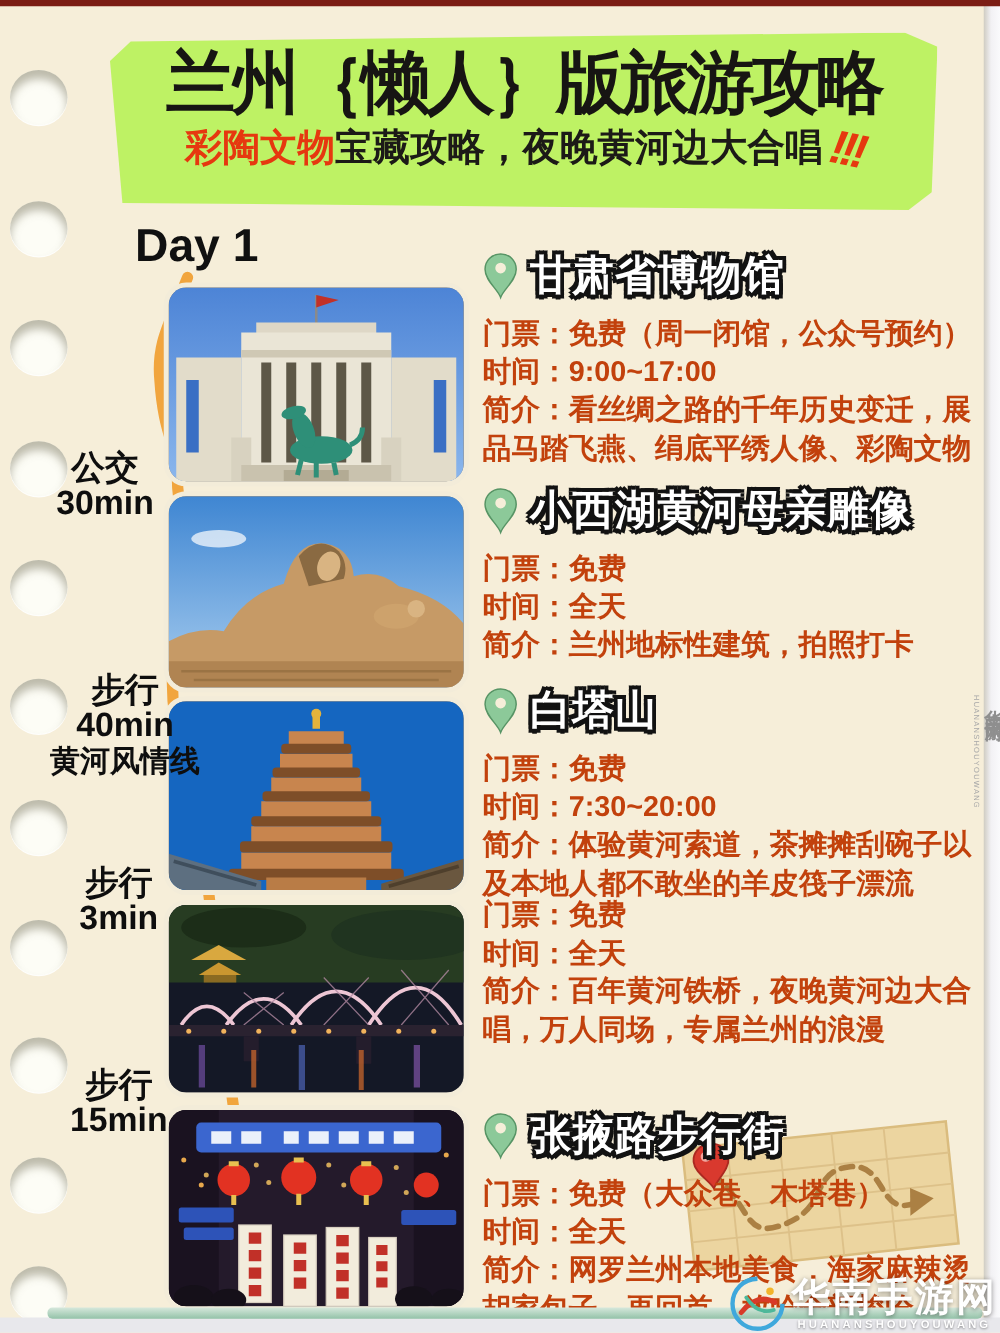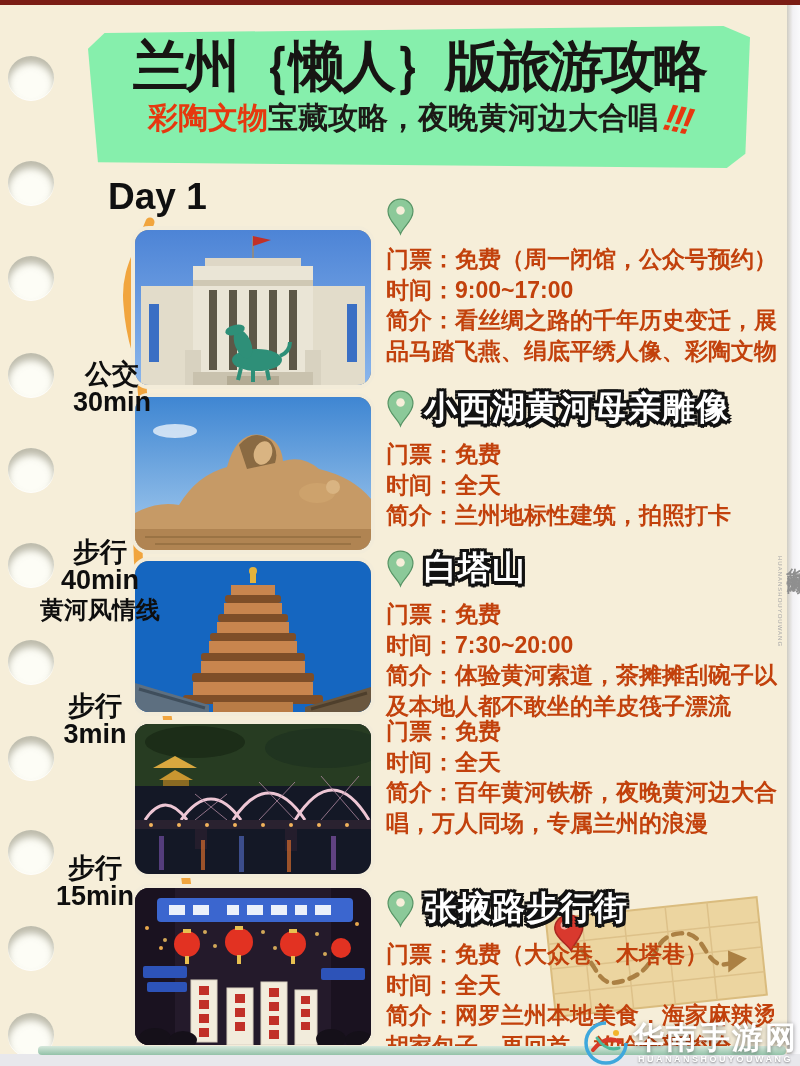--- a/index.html
+++ b/index.html
@@ -9,21 +9,21 @@
   .top-strip{position:absolute;top:0;left:0;right:0;height:5px;background:#7b1d14;z-index:8;}
   .right-edge{position:absolute;top:0;right:0;width:13px;height:100%;
     background:linear-gradient(90deg,#cfccc2 0%,#f2f1f4 45%,#fafafc 100%);z-index:5;}
   .bottom-gray{position:absolute;left:0;right:0;top:1054px;height:12px;background:#e8e8ec;z-index:6;}
   .bottom-teal{position:absolute;left:38px;right:14px;top:1046px;height:9px;border-radius:4px;
     background:linear-gradient(180deg,#d6e8dc,#93c2a8);z-index:7;}
   
   .hole{position:absolute;left:8px;width:46px;height:44px;border-radius:50%;background:#fdfdf6;
     box-shadow:inset 0 7px 7px rgba(125,122,98,.5),0 1px 0 rgba(255,255,255,.9);z-index:1;}
   
-  .banner{position:absolute;left:88px;top:26px;width:662px;height:142px;background:#86efac;
+  .banner{position:absolute;left:88px;top:26px;width:662px;height:142px;background:#bef264;
     clip-path:polygon(0% 16%,2.5% 5%,96% 0%,100% 8%,99.3% 90%,96.5% 100%,1.5% 96%);
     z-index:3;text-align:center;}
   .banner-title{margin-top:10px;font-size:55px;font-weight:bold;color:#171513;letter-spacing:-3px;line-height:1.1;}
   .banner-sub{font-size:30px;font-weight:bold;color:#1c1a17;margin-top:1px;}
   .sub-red{color:#e6380f;}
   .bang{display:inline-block;color:#e6380f;font-size:38px;font-weight:bold;
     transform:rotate(12deg) skewX(-10deg);margin-left:6px;letter-spacing:-4px;vertical-align:-4px;}
   .day-label{position:absolute;left:108px;top:176px;font-size:37px;font-weight:bold;color:#101010;z-index:3;}
   
   .photo{position:absolute;left:131px;width:236px;border:4px solid #f3ecd9;border-radius:18px;
@@ -302,21 +302,21 @@
       </g>
       <g fill="#151019">
           <ellipse cx="20" cy="150" rx="16" ry="10"></ellipse>
           <ellipse cx="48" cy="152" rx="14" ry="9"></ellipse>
         <ellipse cx="196" cy="151" rx="15" ry="10"></ellipse>
           <ellipse cx="224" cy="152" rx="14" ry="9"></ellipse>
         </g>
     </svg>
   </div>
 
-  <div class="transit" style="left:52px;top:360px;width:120px">
+  <div class="transit" style="left:24px;top:360px;width:120px">
     <span class="mode">公交</span>
     <span class="dur">30min</span>
   </div>
   <div class="transit" style="left:25px;top:538px;width:150px">
     <span class="mode">步行</span>
     <span class="dur">40min</span>
     <span class="note">黄河风情线</span>
   </div>
   <div class="transit" style="left:35px;top:692px;width:120px">
     <span class="mode">步行</span>
@@ -347,20 +347,21 @@
       </g>
     </g>
   </svg>
 
   <div class="attraction" style="top:198px">
     <div class="attr-head">
       <svg width="29" height="38" viewBox="0 0 24 32">
         <path d="M12 1 C5.9 1 1.5 5.6 1.5 11.3 c0 7.6 8.6 13.4 10.5 19 c1.9-5.6 10.5-11.4 10.5-19 C22.5 5.6 18.1 1 12 1z" fill="#8cc999" stroke="#579465" stroke-width="1"></path>
         <circle cx="12" cy="10.5" r="3.6" fill="#f6eed9"></circle>
       </svg>
+      <span class="attr-title">甘肃省博物馆</span>
     </div>
     <div class="attr-line">门票：免费（周一闭馆，公众号预约）</div>
     <div class="attr-line">时间：9:00~17:00</div>
     <div class="attr-line">简介：看丝绸之路的千年历史变迁，展品马踏飞燕、绢底平绣人像、彩陶文物</div>
   </div>
 
   <div class="attraction" style="top:386px">
     <div class="attr-head">
       <svg width="29" height="38" viewBox="0 0 24 32">
         <path d="M12 1 C5.9 1 1.5 5.6 1.5 11.3 c0 7.6 8.6 13.4 10.5 19 c1.9-5.6 10.5-11.4 10.5-19 C22.5 5.6 18.1 1 12 1z" fill="#8cc999" stroke="#579465" stroke-width="1"></path>

